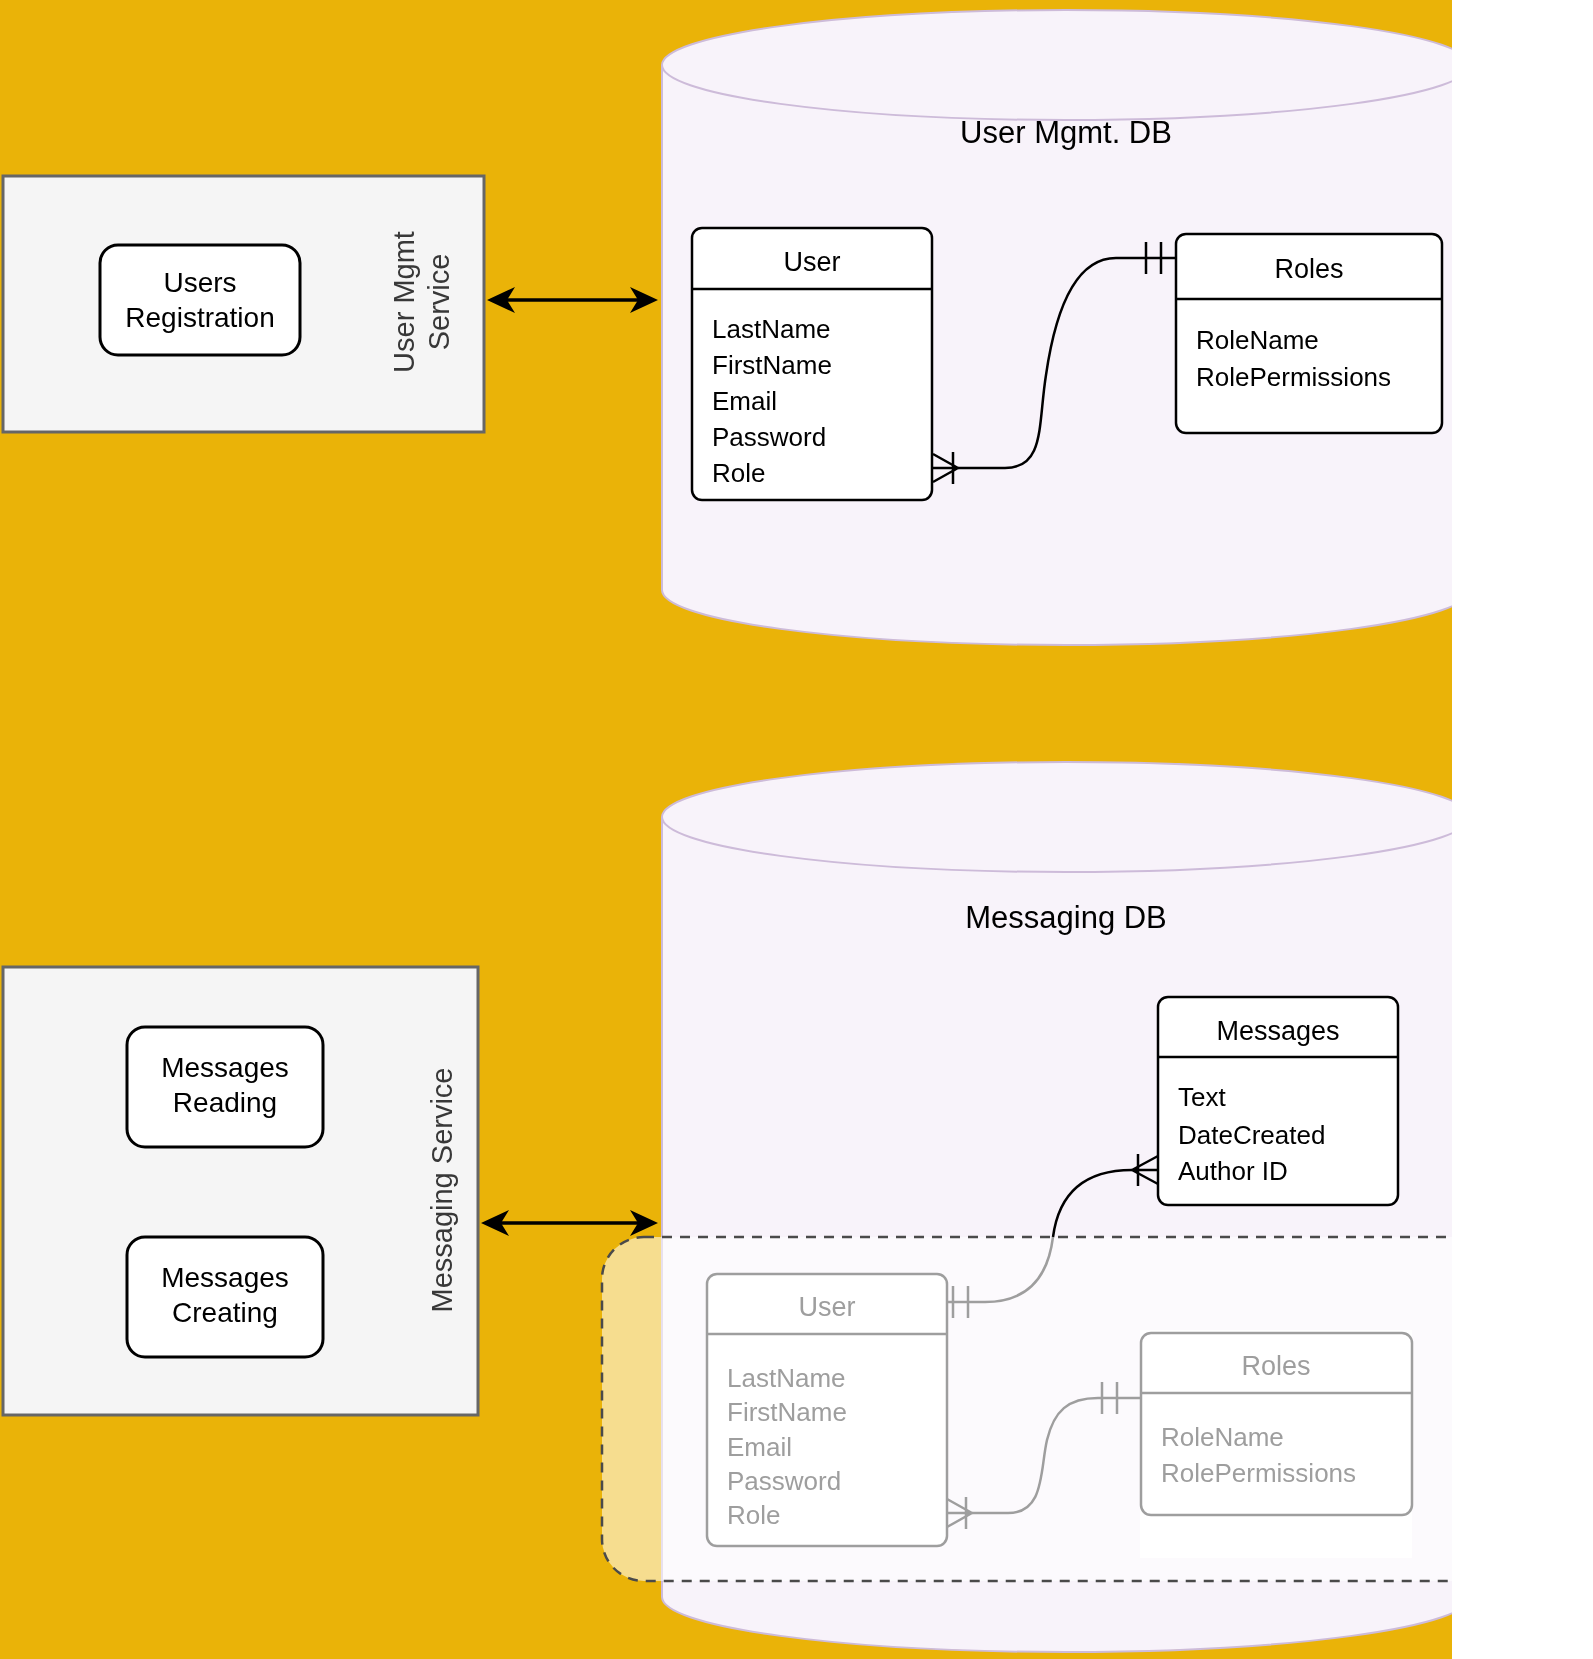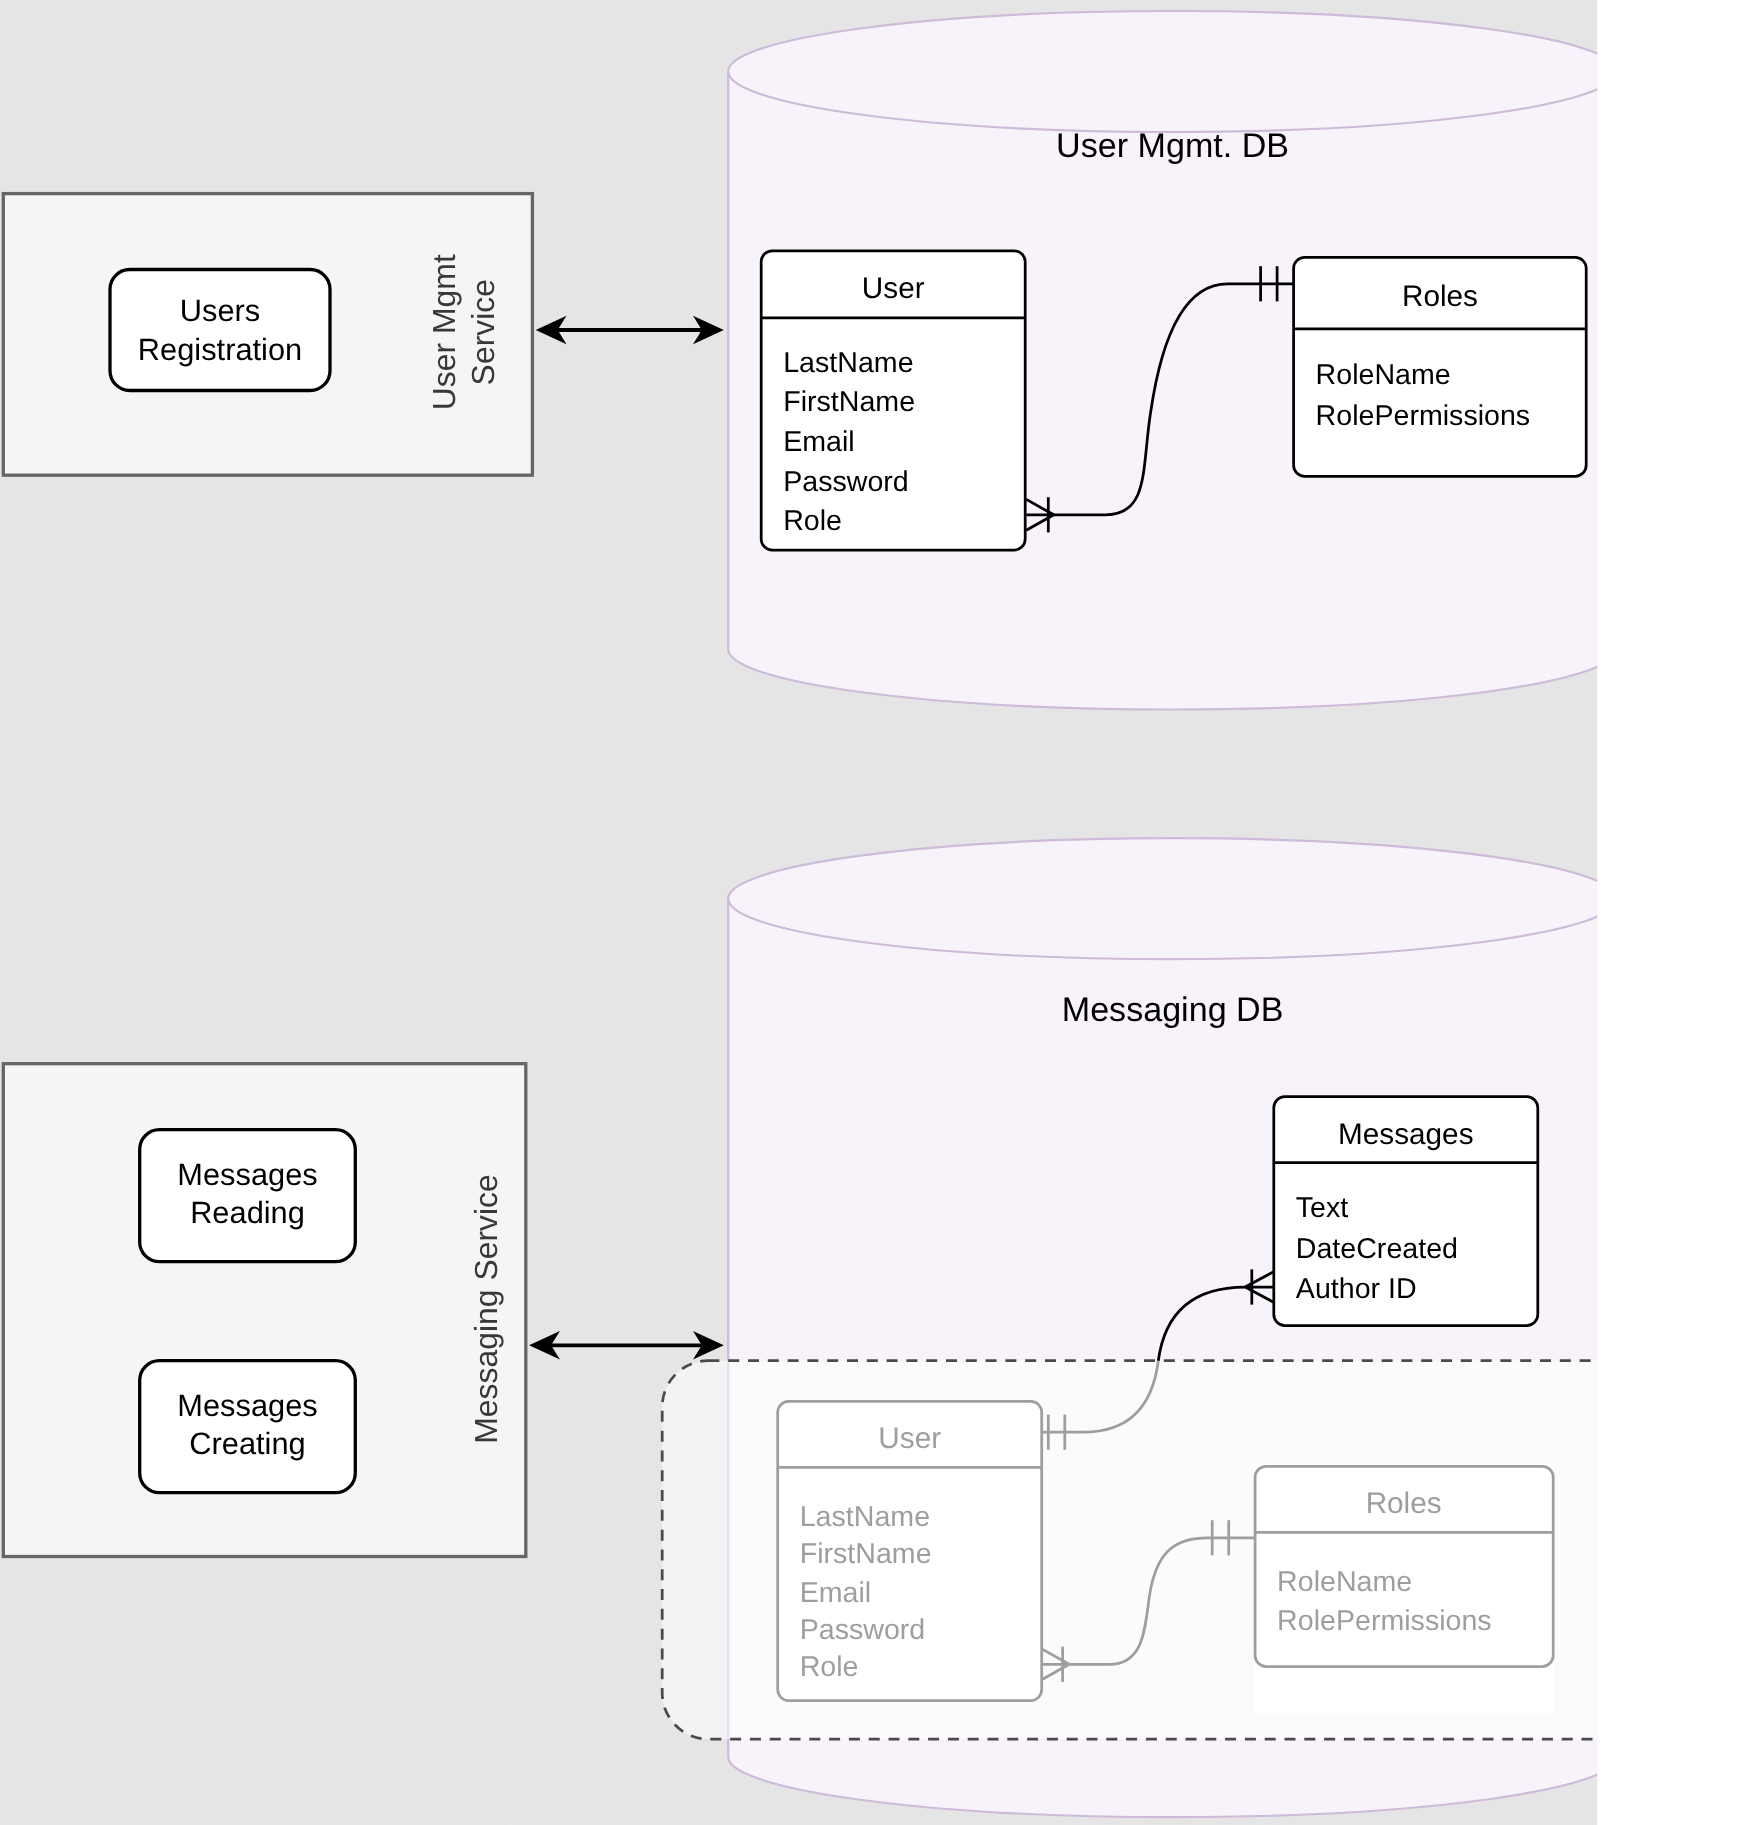--- a/index.html
+++ b/index.html
@@ -1,16 +1,16 @@
 <!DOCTYPE html>
 <html><head>
 <meta charset="utf-8">
 <style>
   html,body { margin:0; padding:0; background:#ffffff; }
-  .stage { position:relative; width:1452px; height:1659px; background:#e5e5e5; overflow:hidden; }
+  .stage { position:relative; width:1452px; height:1659px; background:#eab308; overflow:hidden; }
   svg { display:block; }
   text { font-family:"Liberation Sans", sans-serif; fill:#000000; }
 
   .cyl-body { fill:#f8f3fa; stroke:#cdbbd9; stroke-width:2; }
   .cyl-rim  { fill:none;    stroke:#cdbbd9; stroke-width:2; }
 
   .svc-box  { fill:#f5f5f5; stroke:#666666; stroke-width:3; }
   .proc     { fill:#ffffff; stroke:#000000; stroke-width:3; }
 
   .tbl      { fill:#ffffff; stroke:#000000; stroke-width:2.5; }

